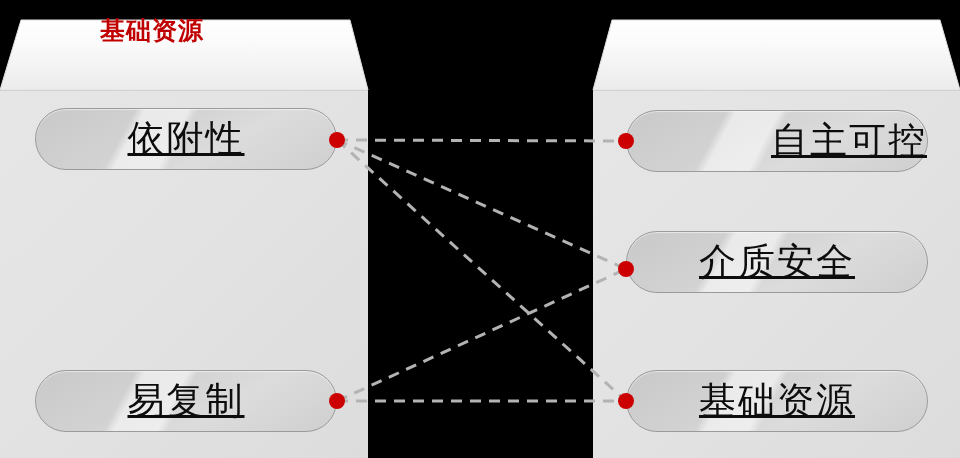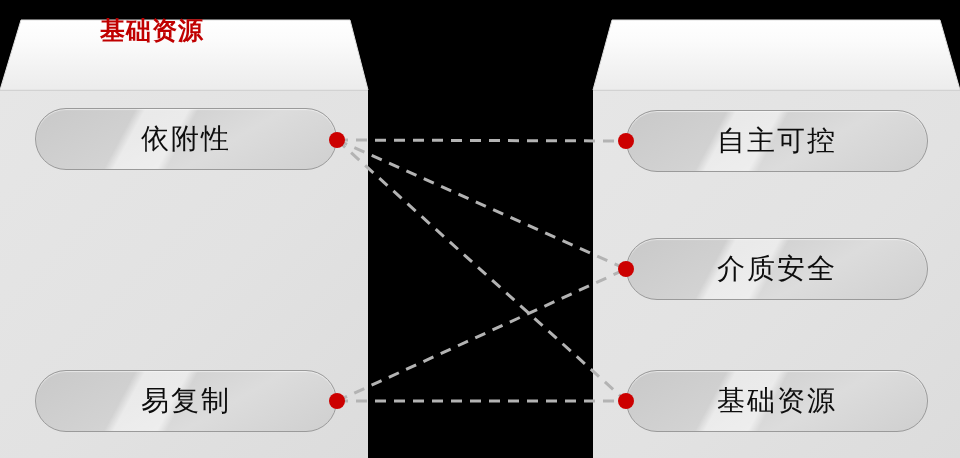--- a/index.html
+++ b/index.html
@@ -56,29 +56,30 @@
         rgba(255,255,255,0.00) 0%,
         rgba(255,255,255,0.00) 30%,
         rgba(255,255,255,0.55) 33%,
         rgba(255,255,255,0.55) 46%,
         rgba(255,255,255,0.00) 49%,
         rgba(255,255,255,0.00) 100%),
       linear-gradient(150deg, #c9c9c9 0%, #d2d2d2 38%, #dcdcdc 62%, #cfcfcf 100%);
     box-shadow: inset 0 1px 1px rgba(255,255,255,0.55);
   }
   .pill-label {
-    font-size: 28px;
+    font-size: 37px;
     color: #0d0d0d;
     letter-spacing: 2px;
     white-space: nowrap;
+    text-decoration: underline;
   }
   #pill-0 { left: 35px;  top: 108px; width: 302px; }
   #pill-1 { left: 35px;  top: 370px; width: 302px; text-align: right; }
-  #pill-2 { left: 626px; top: 110px; width: 302px; }
-  #pill-3 { left: 626px; top: 238px; width: 302px; }
+  #pill-2 { left: 626px; top: 110px; width: 302px; justify-content: flex-end; }
+  #pill-3 { left: 626px; top: 231px; width: 302px; }
   #pill-4 { left: 626px; top: 370px; width: 302px; }
 </style>
 </head>
 <body>
 
 <div id="stage">
 
   <svg class="svg-layer" id="boxes-layer" viewBox="0 0 960 458">
     <defs>
       <linearGradient id="topGradL" x1="0" y1="0" x2="0" y2="1">

